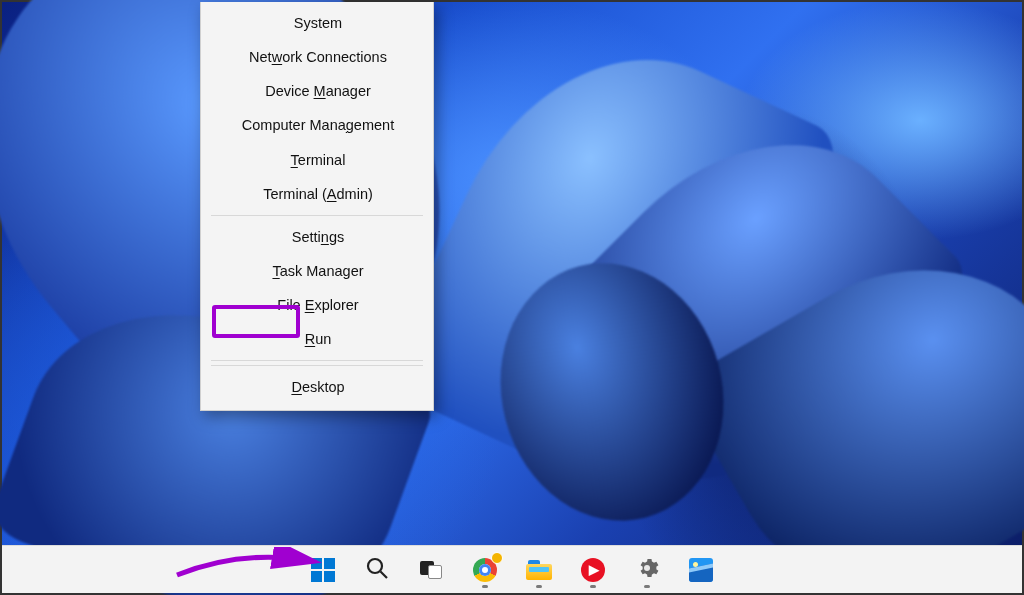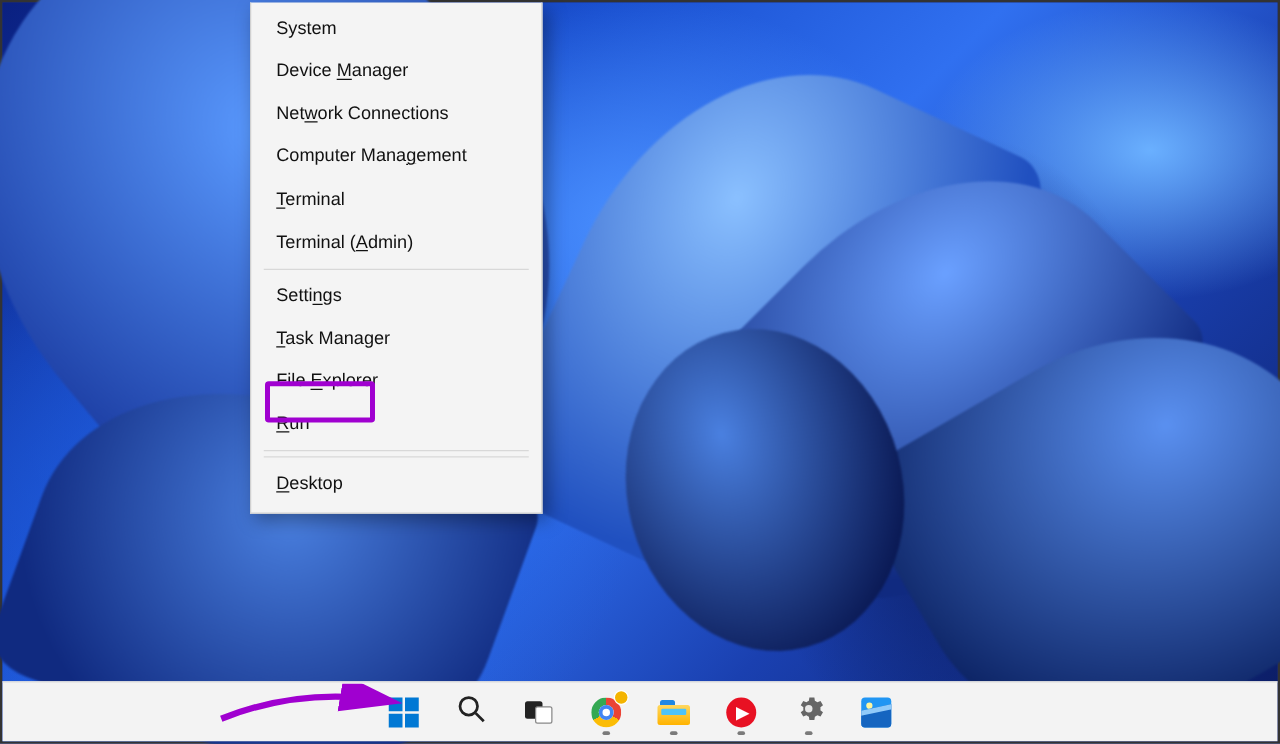--- a/index.html
+++ b/index.html
@@ -40,20 +40,21 @@
     left: 198px;
     top: 0;
     width: 234px;
     background: #f4f4f4;
     border: 1px solid #d0d0d0;
     border-top: none;
     box-shadow: 4px 6px 14px rgba(0,0,0,0.35);
     padding: 4px 0 6px 0;
     font-size: 14.5px;
     color: #111;
+    text-align: center;
   }
   .menu-item {
     position: relative;
     padding: 8px 18px 8px 20px;
     line-height: 1.25;
     cursor: default;
   }
   .menu-item .chev {
     position: absolute;
     right: 14px;
@@ -162,22 +163,22 @@
     <div class="petal p4"></div>
     <div class="petal p1"></div>
     <div class="petal p2"></div>
     <div class="petal p5"></div>
     <div class="petal p3"></div>
     <div class="petal p6"></div>
   </div>
 
   <div class="context-menu" id="context-menu">
       <div class="menu-item">System</div>
+      <div class="menu-item">Net<u>w</u>ork Connections</div>
       <div class="menu-item">Device <u>M</u>anager</div>
-      <div class="menu-item">Net<u>w</u>ork Connections</div>
       <div class="menu-item">Computer Mana<u>g</u>ement</div>
       <div class="menu-item"><u>T</u>erminal</div>
       <div class="menu-item">Terminal (<u>A</u>dmin)</div>
       <div class="menu-sep"></div>
       <div class="menu-item">Setti<u>n</u>gs</div>
       <div class="menu-item"><u>T</u>ask Manager</div>
       <div class="menu-item">File <u>E</u>xplorer</div>
       <div class="menu-item"><u>R</u>un</div>
       <div class="menu-sep"></div>
       <div class="menu-sep"></div>

